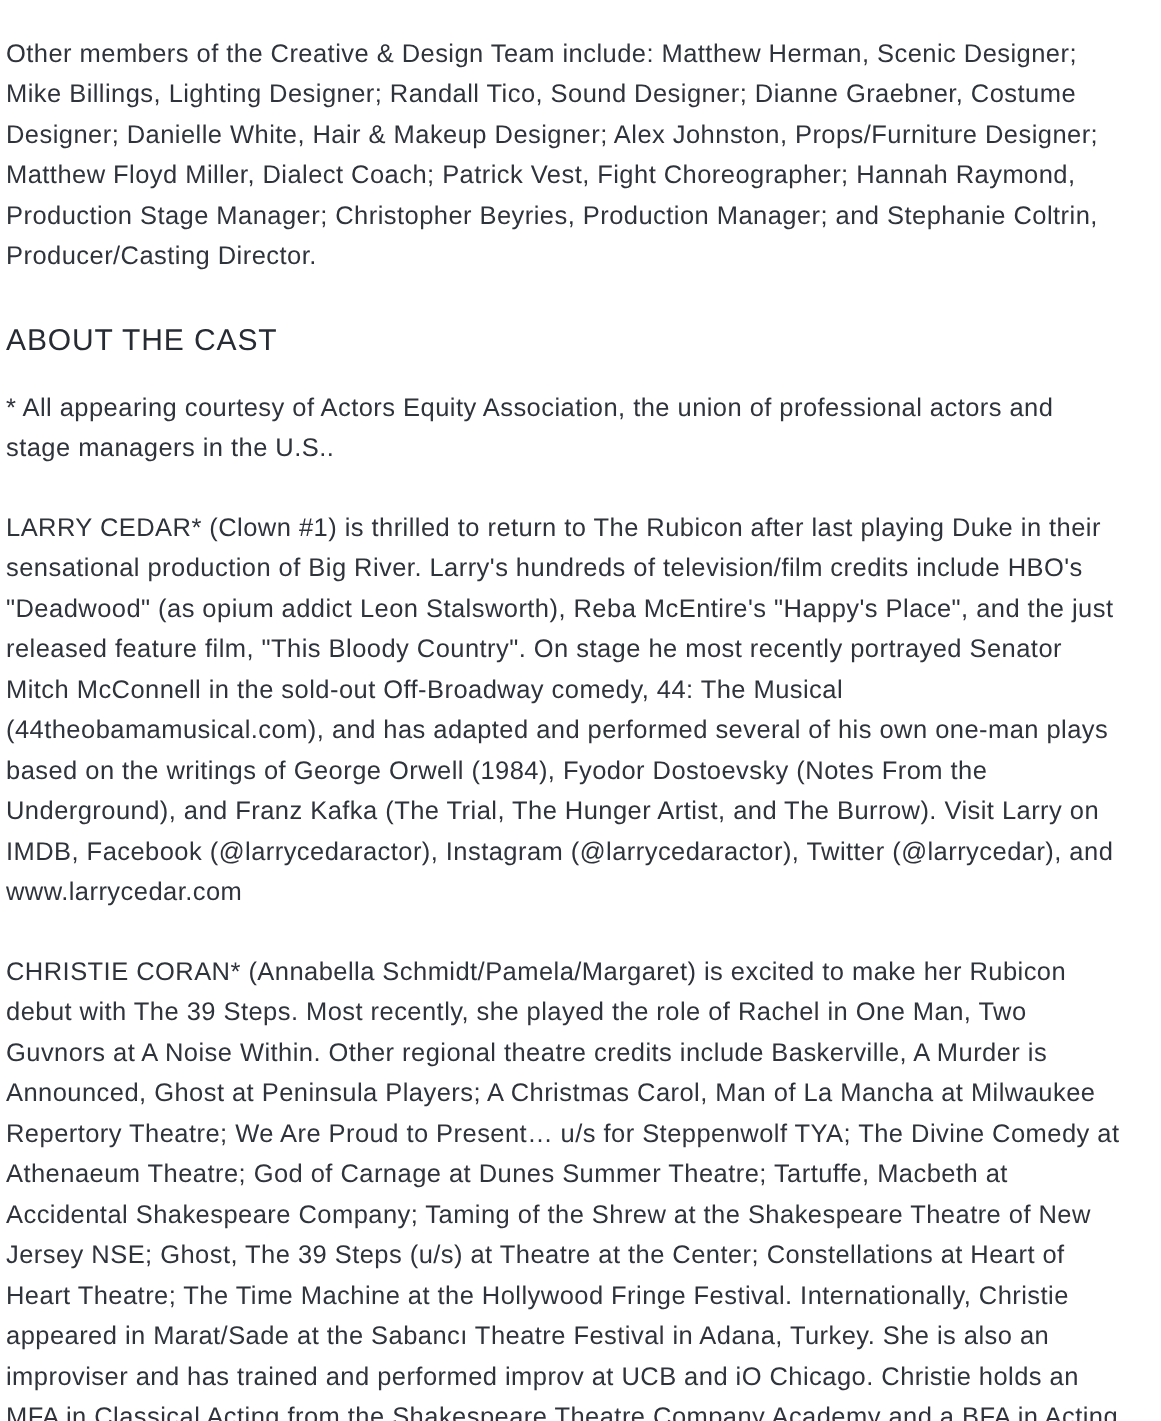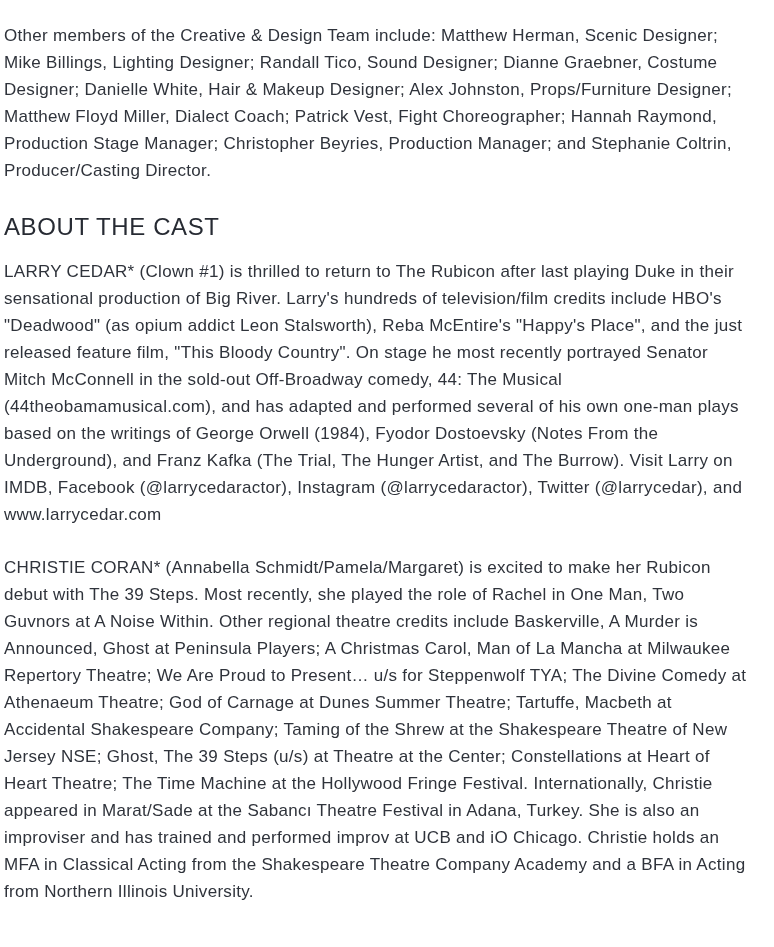--- a/index.html
+++ b/index.html
@@ -17,35 +17,36 @@
     color: #2f333b;
     font-size: 17px;
     line-height: 27px;
     letter-spacing: 0.3px;
   }
   p.body-text {
     margin: 14px 0 26px 0;
   }
   h2.section-heading {
     font-family: "Liberation Sans", sans-serif;
-    font-size: 24px;
+    font-size: 20px;
     line-height: 34px;
     font-weight: 500;
     letter-spacing: 0.6px;
     color: #272b33;
     margin: 12px 0 12px 0;
   }
 </style>
 </head>
 <body>
 
 <main class="page">
 
   <p class="body-text">Other members of the Creative &amp; Design Team include: Matthew Herman, Scenic Designer; Mike Billings, Lighting Designer; Randall Tico, Sound Designer; Dianne Graebner, Costume Designer; Danielle White, Hair &amp; Makeup Designer; Alex Johnston, Props/Furniture Designer; Matthew Floyd Miller, Dialect Coach; Patrick Vest, Fight Choreographer; Hannah Raymond, Production Stage Manager; Christopher Beyries, Production Manager; and Stephanie Coltrin, Producer/Casting Director.</p>
 
   <h2 class="section-heading">ABOUT THE CAST</h2>
 
+  <p class="body-text">* All appearing courtesy of Actors Equity Association, the union of professional actors and stage managers in the U.S..</p>
 
   <p class="body-text">LARRY CEDAR* (Clown #1) is thrilled to return to The Rubicon after last playing Duke in their sensational production of Big River. Larry's hundreds of television/film credits include HBO's "Deadwood" (as opium addict Leon Stalsworth), Reba McEntire's "Happy's Place", and the just released feature film, "This Bloody Country". On stage he most recently portrayed Senator Mitch McConnell in the sold-out Off-Broadway comedy, 44: The Musical (44theobamamusical.com), and has adapted and performed several of his own one-man plays based on the writings of George Orwell (1984), Fyodor Dostoevsky (Notes From the Underground), and Franz Kafka (The Trial, The Hunger Artist, and The Burrow). Visit Larry on IMDB, Facebook (@larrycedaractor), Instagram (@larrycedaractor), Twitter (@larrycedar), and www.larrycedar.com</p>
 
   <p class="body-text">CHRISTIE CORAN* (Annabella Schmidt/Pamela/Margaret) is excited to make her Rubicon debut with The 39 Steps. Most recently, she played the role of Rachel in One Man, Two Guvnors at A Noise Within. Other regional theatre credits include Baskerville, A Murder is Announced, Ghost at Peninsula Players; A Christmas Carol, Man of La Mancha at Milwaukee Repertory Theatre; We Are Proud to Present… u/s for Steppenwolf TYA; The Divine Comedy at Athenaeum Theatre; God of Carnage at Dunes Summer Theatre; Tartuffe, Macbeth at Accidental Shakespeare Company; Taming of the Shrew at the Shakespeare Theatre of New Jersey NSE; Ghost, The 39 Steps (u/s) at Theatre at the Center; Constellations at Heart of Heart Theatre; The Time Machine at the Hollywood Fringe Festival. Internationally, Christie appeared in Marat/Sade at the Sabancı Theatre Festival in Adana, Turkey. She is also an improviser and has trained and performed improv at UCB and iO Chicago. Christie holds an MFA in Classical Acting from the Shakespeare Theatre Company Academy and a BFA in Acting from Northern Illinois University.</p>
 
 </main>
 
 </body></html>

